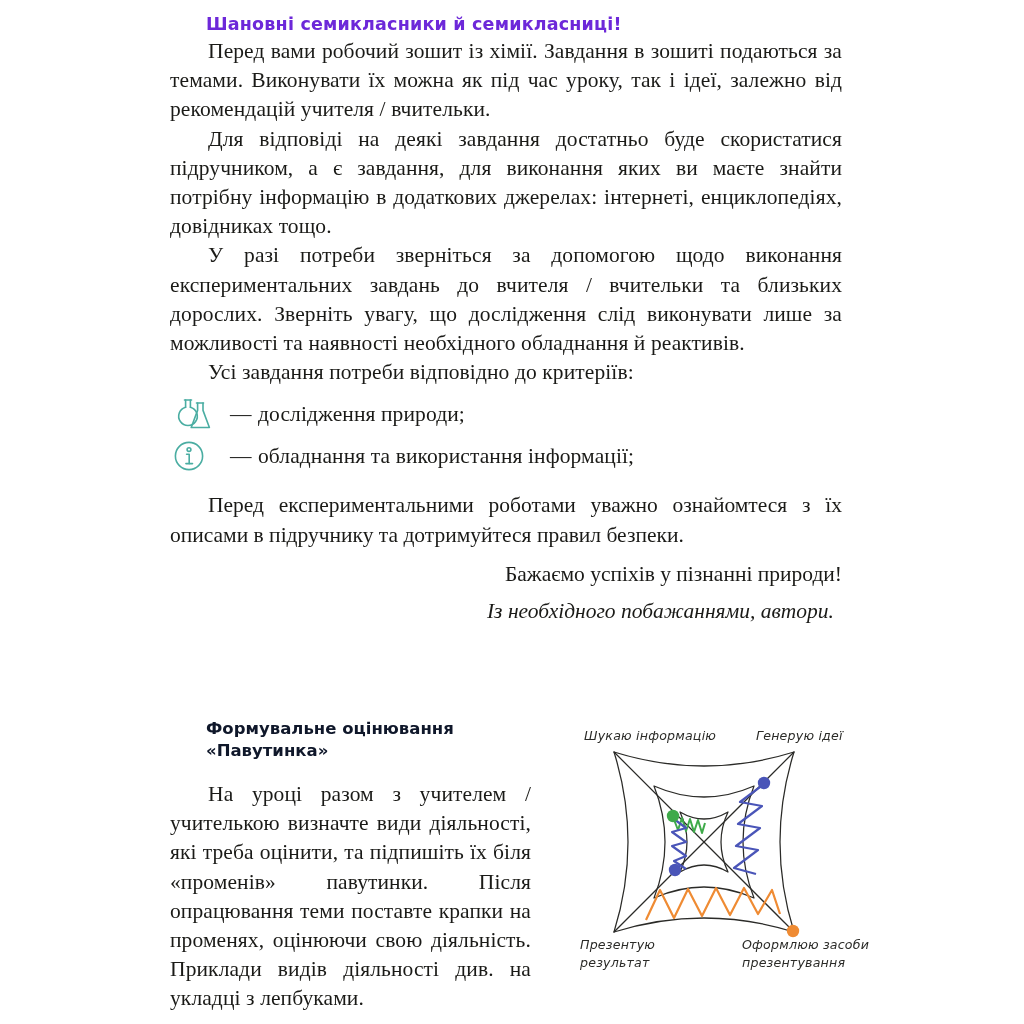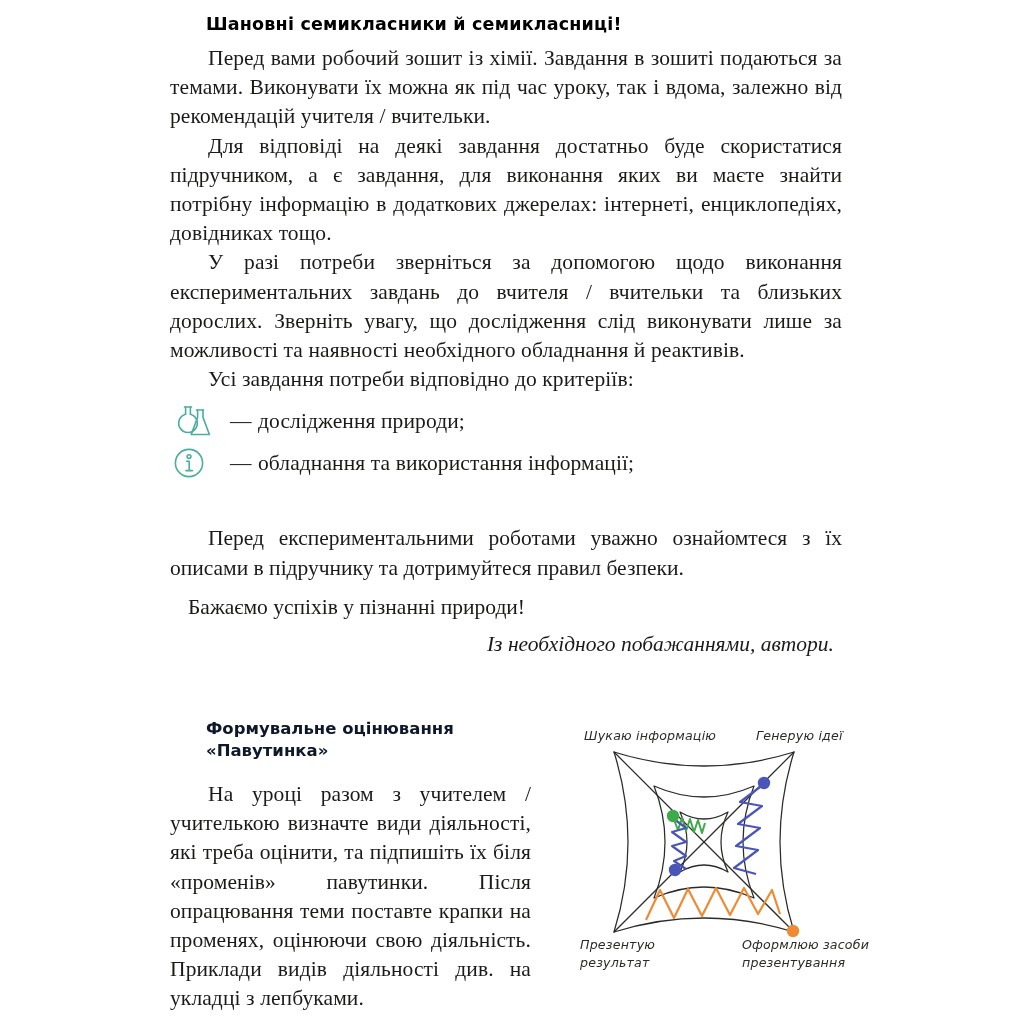--- a/index.html
+++ b/index.html
@@ -28,23 +28,23 @@
     position: absolute;
     left: 170px;
     top: 14px;
     width: 672px;
   }
 
   .greeting {
     font-family: "DejaVu Sans", "Liberation Sans", sans-serif;
     font-weight: bold;
     font-size: 17.5px;
-    color: #000000;
+    color: #6d28d9;
     letter-spacing: 0.2px;
-    margin: 0 0 10px 36px;
+    margin: 0 0 3px 36px;
     white-space: nowrap;
   }
 
   p.body {
     margin: 0;
     font-size: 21.5px;
     line-height: 29.2px;
     text-align: justify;
     text-indent: 38px;
     text-justify: inter-word;
@@ -74,33 +74,33 @@
     line-height: 27px;
     letter-spacing: 0.1px;
     white-space: nowrap;
   }
   .crit-dash {
     display: inline-block;
     width: 28px;
   }
 
   .closing {
-    margin-top: 40px;
+    margin-top: 14px;
   }
   p.closing-p {
     margin: 0;
     font-size: 21.5px;
     line-height: 29.2px;
     text-align: justify;
     text-indent: 38px;
   }
   p.wish {
     margin: 12px 0 0 0;
     font-size: 21.5px;
-    text-align: left;
+    text-align: right;
     padding-left: 18px;
   }
   p.signature {
     margin: 12px 0 0 0;
     font-size: 21.5px;
     font-style: italic;
     text-align: right;
     padding-right: 8px;
   }
 
@@ -156,21 +156,21 @@
 </style>
 </head>
 <body>
 
 <div class="page">
 
   <div class="content">
 
     <div class="greeting">Шановні семикласники й семикласниці!</div>
 
-    <p class="body">Перед вами робочий зошит із хімії. Завдання в зошиті подаються за темами. Виконувати їх можна як під час уроку, так і вдома, залежно від рекомендацій учителя / вчительки.</p>
+    <p class="body">Перед вами робочий зошит із хімії. Завдання в зошиті подаються за темами. Виконувати їх можна як під час уроку, так і ідеї, залежно від рекомендацій учителя / вчительки.</p>
     <p class="body">Для відповіді на деякі завдання достатньо буде скористатися підручником, а є завдання, для виконання яких ви маєте знайти потрібну інформацію в додаткових джерелах: інтернеті, енциклопедіях, довідниках тощо.</p>
     <p class="body">У разі потреби зверніться за допомогою щодо виконання експериментальних завдань до вчителя / вчительки та близьких дорослих. Зверніть увагу, що дослідження слід виконувати лише за можливості та наявності необхідного обладнання й реактивів.</p>
     <p class="body">Усі завдання потреби відповідно до критеріїв:</p>
 
     <div class="criteria">
 
       <div class="crit-row">
         <span class="crit-icon">
           <svg width="42" height="34" viewBox="0 0 42 34">
             <g fill="none" stroke="#4aada2" stroke-width="1.6" stroke-linecap="round" stroke-linejoin="round">

